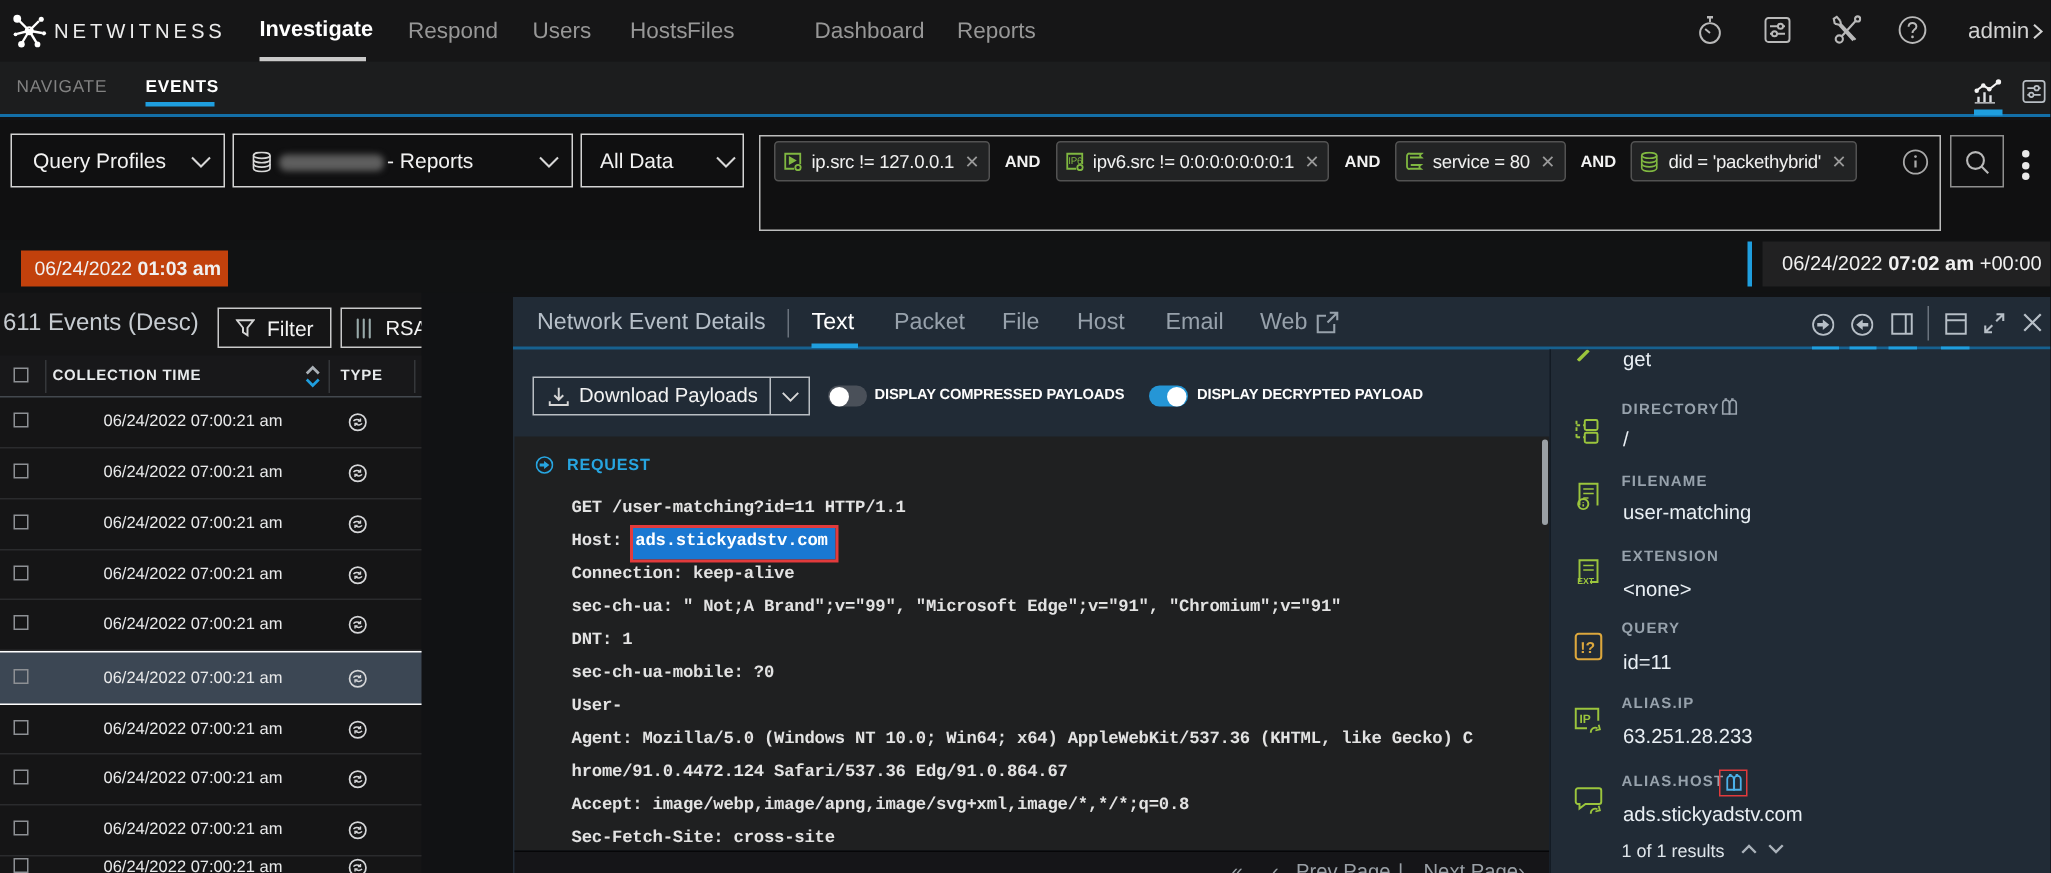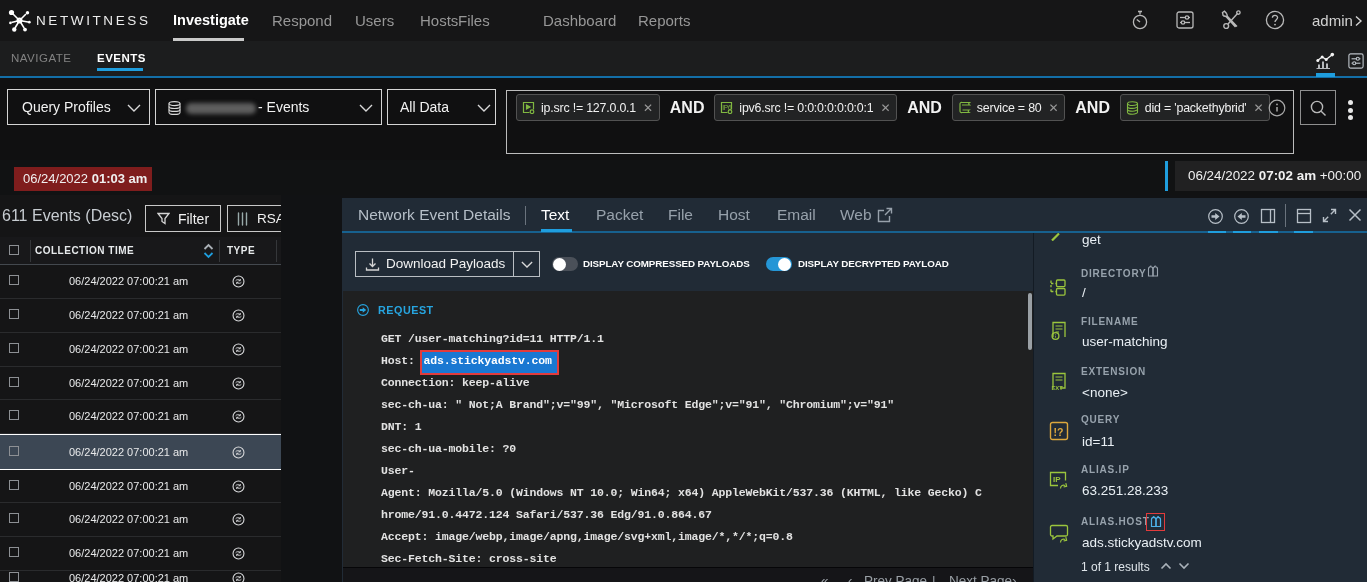--- a/index.html
+++ b/index.html
@@ -15,21 +15,21 @@
   border-bottom:2px solid #136fa8; }
 .nav2 { position:absolute; top:0; height:35px; line-height:35px; font-size:11.5px; letter-spacing:0.5px; color:#828282; }
 
 #qsec { position:absolute; left:0; top:80px; width:1367px; height:80px; background:#101011; }
 .qbox { position:absolute; border:1px solid #d4d4d4; background:#101011; color:#f2f2f2;
   font-size:14px; }
 .pill { display:inline-flex; align-items:center; height:27px; background:#222324;
   border:1px solid #525252; border-radius:3px; padding:0 6px 0 5px; color:#f0f0f0;
   font-size:12.4px; letter-spacing:-0.2px; white-space:nowrap; vertical-align:middle; }
 .pill .x { color:#9a9a9a; margin-left:7px; font-size:12px; }
-.andw { display:inline-block; color:#f2f2f2; font-weight:bold; font-size:16px; margin:0 6px;
+.andw { display:inline-block; color:#f2f2f2; font-weight:bold; font-size:11px; margin:0 6px;
   vertical-align:middle; }
 
 #tstrip { position:absolute; left:0; top:160px; width:1367px; height:35px; background:#111213; }
 
 #events { position:absolute; left:0; top:195px; width:281px; height:387px; background:#151516; overflow:hidden; }
 .ebtn { position:absolute; border:1px solid #c9c9c9; color:#f2f2f2; font-size:14px;
   display:flex; align-items:center; justify-content:center; background:#151516; }
 .hdrcell { position:absolute; top:0; height:28px; line-height:28px; font-size:10px; font-weight:bold;
   letter-spacing:0.5px; color:#e7eaec; white-space:nowrap; }
 .row { position:absolute; left:0; width:341px; height:34px; border-bottom:1px solid #2a2b2d; }
@@ -151,21 +151,21 @@
         </svg>
   </div>
   <div class="qbox" style="left:155px; top:9px; width:227px; height:36px; line-height:34px;">
     <svg class="abs" style="left:12px;top:11px" width="13" height="14" viewBox="0 0 13 14" fill="none" stroke="#d8d8d8" stroke-width="1.1">
       <ellipse cx="6.5" cy="2.6" rx="5.5" ry="2"></ellipse>
       <path d="M1 2.6 L1 11.4 C1 12.5 3.5 13.4 6.5 13.4 C9.5 13.4 12 12.5 12 11.4 L12 2.6"></path>
       <path d="M1 5.5 C1 6.6 3.5 7.5 6.5 7.5 C9.5 7.5 12 6.6 12 5.5"></path>
       <path d="M1 8.4 C1 9.5 3.5 10.4 6.5 10.4 C9.5 10.4 12 9.5 12 8.4"></path>
     </svg>
     <span class="abs" style="left:30px; top:13px; width:70px; height:11px; background:#5e5e5e; border-radius:5px; filter:blur(2px);"></span>
-    <span style="margin-left:102px;">- Events</span>
+    <span style="margin-left:102px;">- Reports</span>
     <svg class="abs" style="left:203px;top:14px" width="14" height="8" viewBox="0 0 14 8" fill="none" stroke="#d8d8d8" stroke-width="1.4">
           <path d="M1 1 L7 7 L13 1"></path>
         </svg>
   </div>
   <div class="qbox" style="left:387px; top:9px; width:109px; height:36px; line-height:34px;">
     <span style="margin-left:12px;">All Data</span>
     <svg class="abs" style="left:89px;top:14px" width="14" height="8" viewBox="0 0 14 8" fill="none" stroke="#d8d8d8" stroke-width="1.4">
           <path d="M1 1 L7 7 L13 1"></path>
         </svg>
   </div>
@@ -205,21 +205,21 @@
     </svg>
   </div>
   <div class="abs" style="left:1348px; top:20px; width:5px; height:16px;">
     <div style="width:5px;height:5px;border-radius:50%;background:#e8e8e8;"></div>
     <div style="width:5px;height:5px;border-radius:50%;background:#e8e8e8;margin-top:2.5px;"></div>
     <div style="width:5px;height:5px;border-radius:50%;background:#e8e8e8;margin-top:2.5px;"></div>
   </div>
 </div>
 
 <div id="tstrip">
-  <div class="abs" style="left:14px; top:7px; width:138px; height:24px; background:#7f1d1d; color:#f0f0f0; font-size:13px; line-height:24px;">
+  <div class="abs" style="left:14px; top:7px; width:138px; height:24px; background:#c2410c; color:#f0f0f0; font-size:13px; line-height:24px;">
     <span style="margin-left:9px;">06/24/2022 <b>01:03 am</b></span>
   </div>
   <div class="abs" style="left:1165px; top:1px; width:3px; height:30px; background:#1f9ede;"></div>
   <div class="abs" style="left:1175px; top:1px; width:192px; height:30px; background:#212122;"></div>
   <div class="abs" style="left:1188px; top:4px; height:24px; color:#f0f0f0; font-size:13.4px; line-height:24px;">06/24/2022 <b>07:02 am</b> +00:00</div>
 </div>
 
 <div id="events">
   <div class="abs" style="left:2px; top:12px; font-size:16px; color:#c7ccd1;">611 Events (Desc)</div>
   <div class="ebtn" style="left:145px; top:10px; width:76px; height:27px;">

